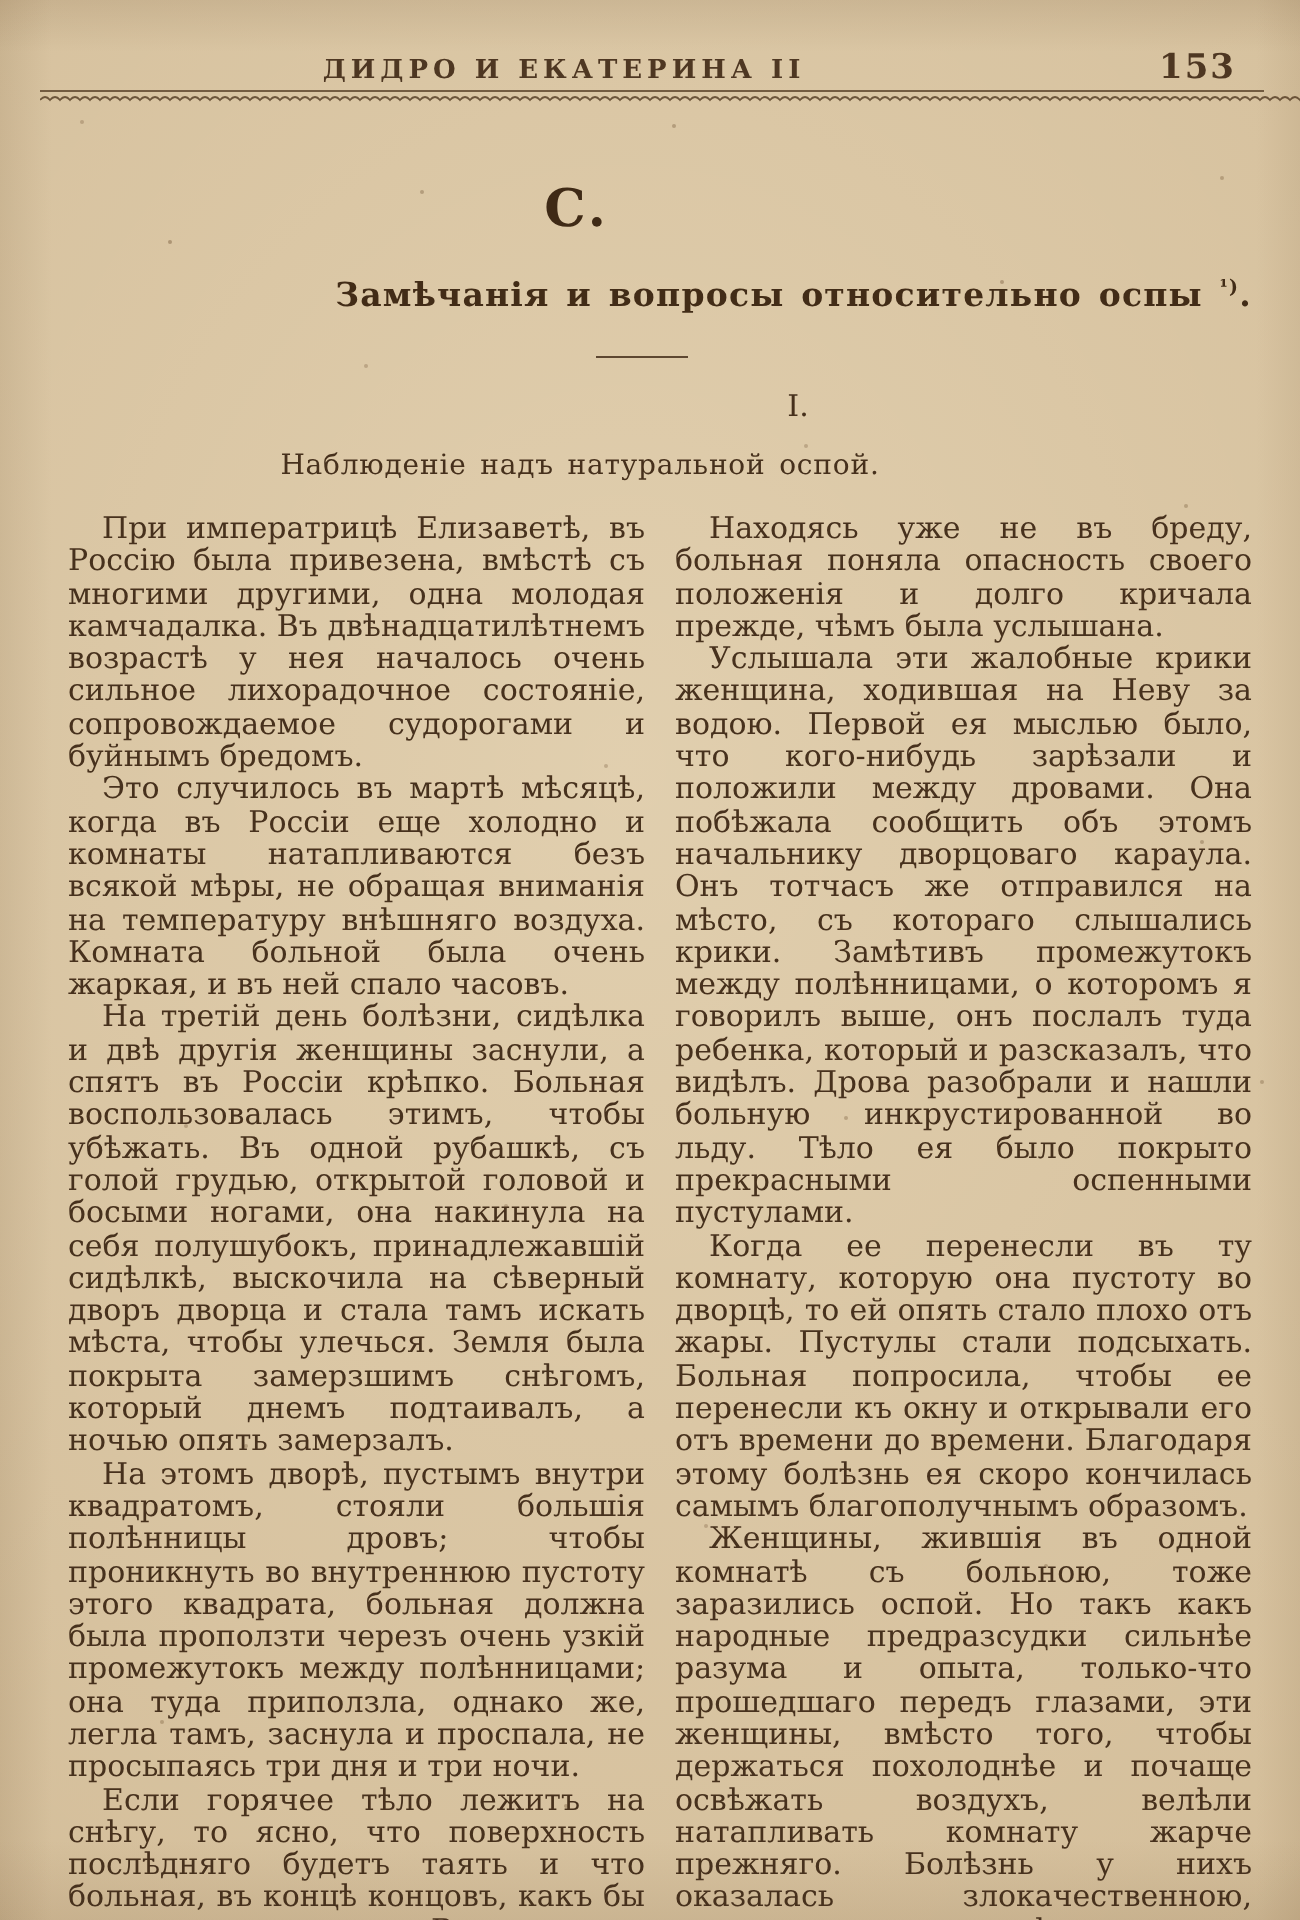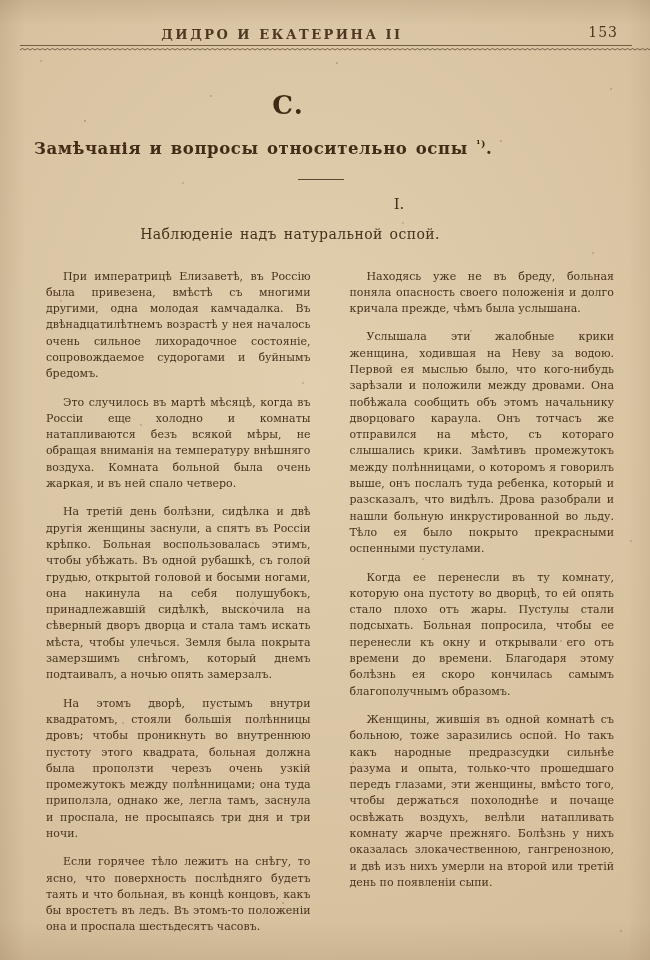--- a/index.html
+++ b/index.html
@@ -42,32 +42,32 @@
     position:relative;
     height:17px;
     text-align:center;
   }
   .running-head{
     font-size:13px;font-weight:bold;letter-spacing:2.5px;color:#4e3722;
     display:inline-block;transform:translateX(-48px);
   }
   .page-number{
     position:absolute;right:8px;top:0;
-    font-size:14px;font-weight:normal;color:#4e3722;letter-spacing:1px;
+    font-size:17px;font-weight:bold;color:#4e3722;letter-spacing:1px;
   }
   .head-rule{margin-top:4px;margin-left:-14px;margin-right:-6px;}
   .head-rule .straight{border-top:1px solid rgba(80,56,32,.75);}
   .head-rule svg{display:block;margin-top:1px;}
   .section-letter{
     margin-top:38px;text-align:center;
     font-size:26px;font-weight:bold;letter-spacing:1px;color:#3f2a16;
     transform:translateX(-42px);
   }
   .title{
-    margin:18px 0 0 0;text-align:left;
+    margin:18px 0 0 0;text-align:right;
     font-size:16.5px;font-weight:bold;color:#422c17;letter-spacing:.6px;
     word-spacing:2px;
   }
   .title sup{font-size:9.5px;}
   .title-divider{
     width:46px;margin:21px auto 0 auto;margin-left:264px;
     border-top:1.6px solid rgba(70,48,28,.85);
   }
   .chapter-num{
     margin-top:15px;text-align:center;font-size:15px;color:#46301c;
@@ -75,22 +75,22 @@
   }
   .chapter-sub{
     margin-top:13px;text-align:center;font-size:14px;color:#46301c;
     letter-spacing:.4px;word-spacing:2px;transform:translateX(-40px);
   }
   .columns{
     display:flex;gap:15px;margin-top:15px;
   }
   .col{flex:1 1 0;min-width:0;}
   .col p{
-    margin:12px;
-    font-size:11px;line-height:16.3px;
+    margin:0;
+    font-size:15px;line-height:16.3px;
     text-align:justify;text-indent:17px;
     color:#47311d;
   }
   .col p.cont{text-indent:0;}
 </style>
 </head>
 <body>
 
 <div class="page">
   <div class="speckles"></div>
@@ -112,21 +112,21 @@
   <h1 class="title"><span>Замѣчанія и вопросы относительно оспы</span> <sup>¹)</sup><span>.</span></h1>
 
   <div class="title-divider"></div>
 
   <div class="chapter-num">I.</div>
   <div class="chapter-sub">Наблюденіе надъ натуральной оспой.</div>
 
   <main class="columns">
     <div class="col">
       <p>При императрицѣ Елизаветѣ, въ Россію была привезена, вмѣстѣ съ многими другими, одна молодая камчадалка. Въ двѣнадцатилѣтнемъ возрастѣ у нея началось очень сильное лихорадочное состояніе, сопровождаемое судорогами и буйнымъ бредомъ.</p>
-      <p>Это случилось въ мартѣ мѣсяцѣ, когда въ Россіи еще холодно и комнаты натапливаются безъ всякой мѣры, не обращая вниманія на температуру внѣшняго воздуха. Комната больной была очень жаркая, и въ ней спало четверо.</p>
+      <p>Это случилось въ мартѣ мѣсяцѣ, когда въ Россіи еще холодно и комнаты натапливаются безъ всякой мѣры, не обращая вниманія на температуру внѣшняго воздуха. Комната больной была очень жаркая, и въ ней спало часовъ.</p>
       <p>На третій день болѣзни, сидѣлка и двѣ другія женщины заснули, а спятъ въ Россіи крѣпко. Больная воспользовалась этимъ, чтобы убѣжать. Въ одной рубашкѣ, съ голой грудью, открытой головой и босыми ногами, она накинула на себя полушубокъ, принадлежавшій сидѣлкѣ, выскочила на сѣверный дворъ дворца и стала тамъ искать мѣста, чтобы улечься. Земля была покрыта замерзшимъ снѣгомъ, который днемъ подтаивалъ, а ночью опять замерзалъ.</p>
       <p>На этомъ дворѣ, пустымъ внутри квадратомъ, стояли большія полѣнницы дровъ; чтобы проникнуть во внутреннюю пустоту этого квадрата, больная должна была проползти черезъ очень узкій промежутокъ между полѣнницами; она туда приползла, однако же, легла тамъ, заснула и проспала, не просыпаясь три дня и три ночи.</p>
       <p>Если горячее тѣло лежитъ на снѣгу, то ясно, что поверхность послѣдняго будетъ таять и что больная, въ концѣ концовъ, какъ бы вростетъ въ ледъ. Въ этомъ-то положеніи она и проспала шестьдесятъ часовъ.</p>
 
     </div>
     <div class="col">
       <p>Находясь уже не въ бреду, больная поняла опасность своего положенія и долго кричала прежде, чѣмъ была услышана.</p>
       <p>Услышала эти жалобные крики женщина, ходившая на Неву за водою. Первой ея мыслью было, что кого-нибудь зарѣзали и положили между дровами. Она побѣжала сообщить объ этомъ начальнику дворцоваго караула. Онъ тотчасъ же отправился на мѣсто, съ котораго слышались крики. Замѣтивъ промежутокъ между полѣнницами, о которомъ я говорилъ выше, онъ послалъ туда ребенка, который и разсказалъ, что видѣлъ. Дрова разобрали и нашли больную инкрустированной во льду. Тѣло ея было покрыто прекрасными оспенными пустулами.</p>
       <p>Когда ее перенесли въ ту комнату, которую она пустоту во дворцѣ, то ей опять стало плохо отъ жары. Пустулы стали подсыхать. Больная попросила, чтобы ее перенесли къ окну и открывали его отъ времени до времени. Благодаря этому болѣзнь ея скоро кончилась самымъ благополучнымъ образомъ.</p>
       <p>Женщины, жившія въ одной комнатѣ съ больною, тоже заразились оспой. Но такъ какъ народные предразсудки сильнѣе разума и опыта, только-что прошедшаго передъ глазами, эти женщины, вмѣсто того, чтобы держаться похолоднѣе и почаще освѣжать воздухъ, велѣли натапливать комнату жарче прежняго. Болѣзнь у нихъ оказалась злокачественною, гангренозною, и двѣ изъ нихъ умерли на второй или третій день по появленіи сыпи.</p>

